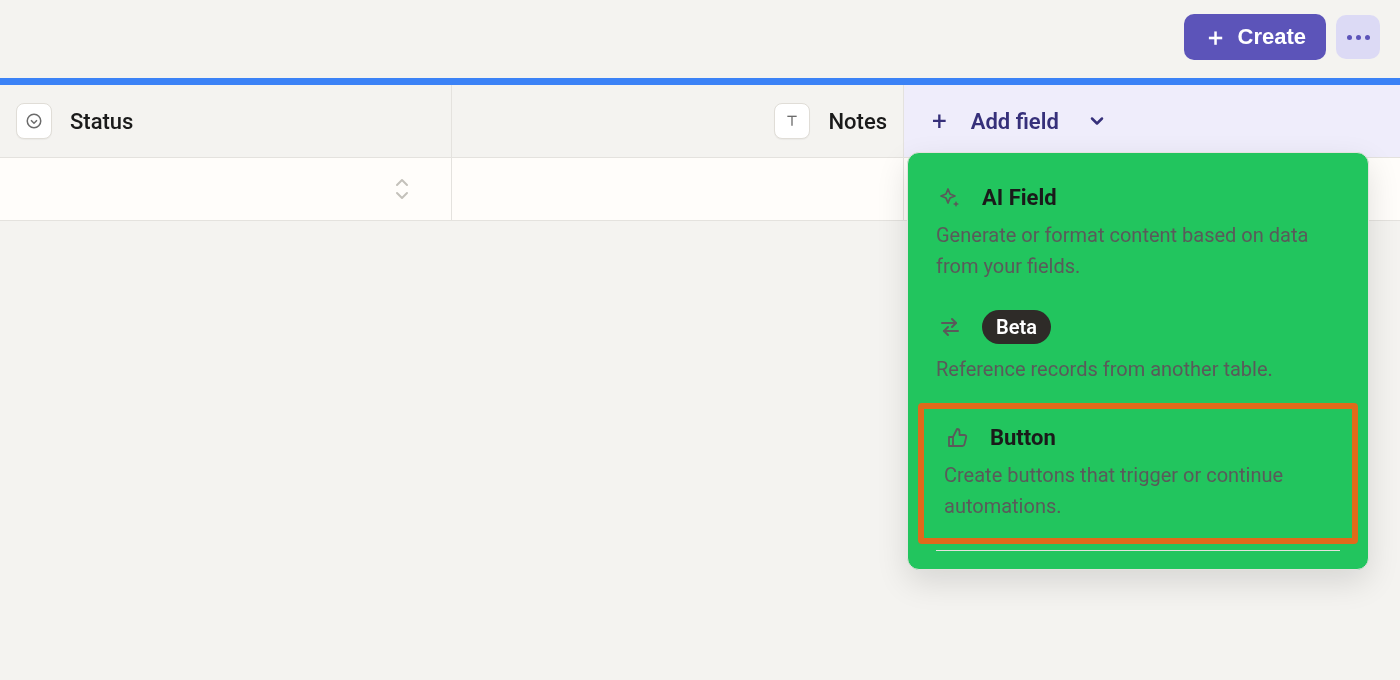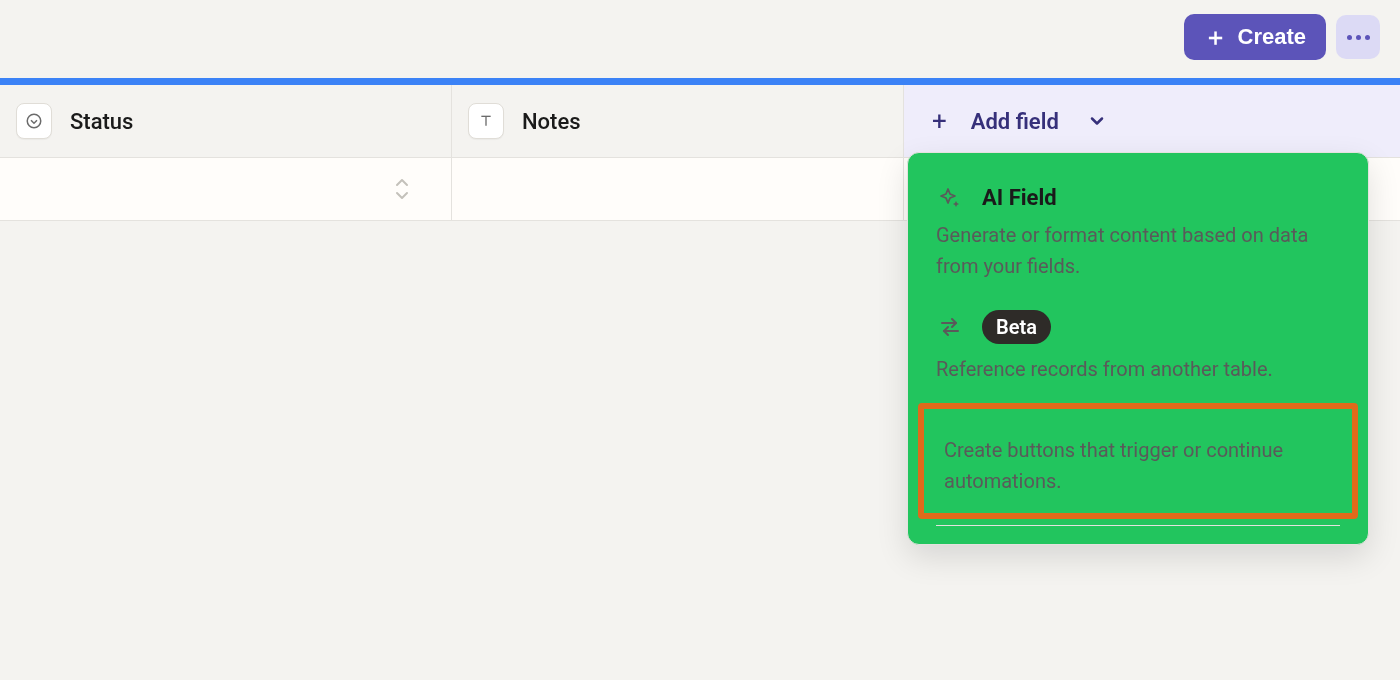--- a/index.html
+++ b/index.html
@@ -68,21 +68,21 @@
     background: #f4f3f0;
   }
   .col {
     border-right: 1px solid #e4e2de;
     display: flex;
     align-items: center;
     padding: 0 16px;
     height: 72px;
   }
   .col-status { width: 452px; }
-  .col-notes  { width: 452px; }
+  .col-notes  { width: 452px; justify-content: flex-end; }
   .col-add    { flex: 1; background: #efedfb; border-right: none; padding-left: 28px; }
 
   .field-icon {
     width: 36px; height: 36px;
     background: #fff;
     border: 1px solid #e0ddd7;
     border-radius: 8px;
     display: flex; align-items: center; justify-content: center;
     margin-right: 18px;
     box-shadow: 0 1px 1px rgba(0,0,0,0.04);
@@ -287,18 +287,27 @@
             <polyline points="10,12 6,16 10,20"></polyline>
         </svg>
       </span>
       <span class="badge">Beta</span>
     </div>
     <div class="dd-desc">Reference records from another table.</div>
   </div>
 
   <div class="highlight-box">
     <div class="dd-item">
+      <div class="dd-head">
+        <span class="dd-icon">
+          <svg width="24" height="24" viewBox="0 0 24 24" fill="none" stroke="#5a5a5a" stroke-width="1.8" stroke-linejoin="round">
+            <path d="M7 11v9H3v-9h4z"></path>
+            <path d="M7 11l4-8c1.5 0 2.5 1 2.5 2.5V9h5c1 0 2 1 1.7 2l-1.7 7c-.2 1-1 2-2 2H7"></path>
+          </svg>
+        </span>
+        <span class="dd-title">Button</span>
+      </div>
       <div class="dd-desc">Create buttons that trigger or continue automations.</div>
     </div>
   </div>
 
   <div class="dd-sep"></div>
 </div>
 
 </body></html>

